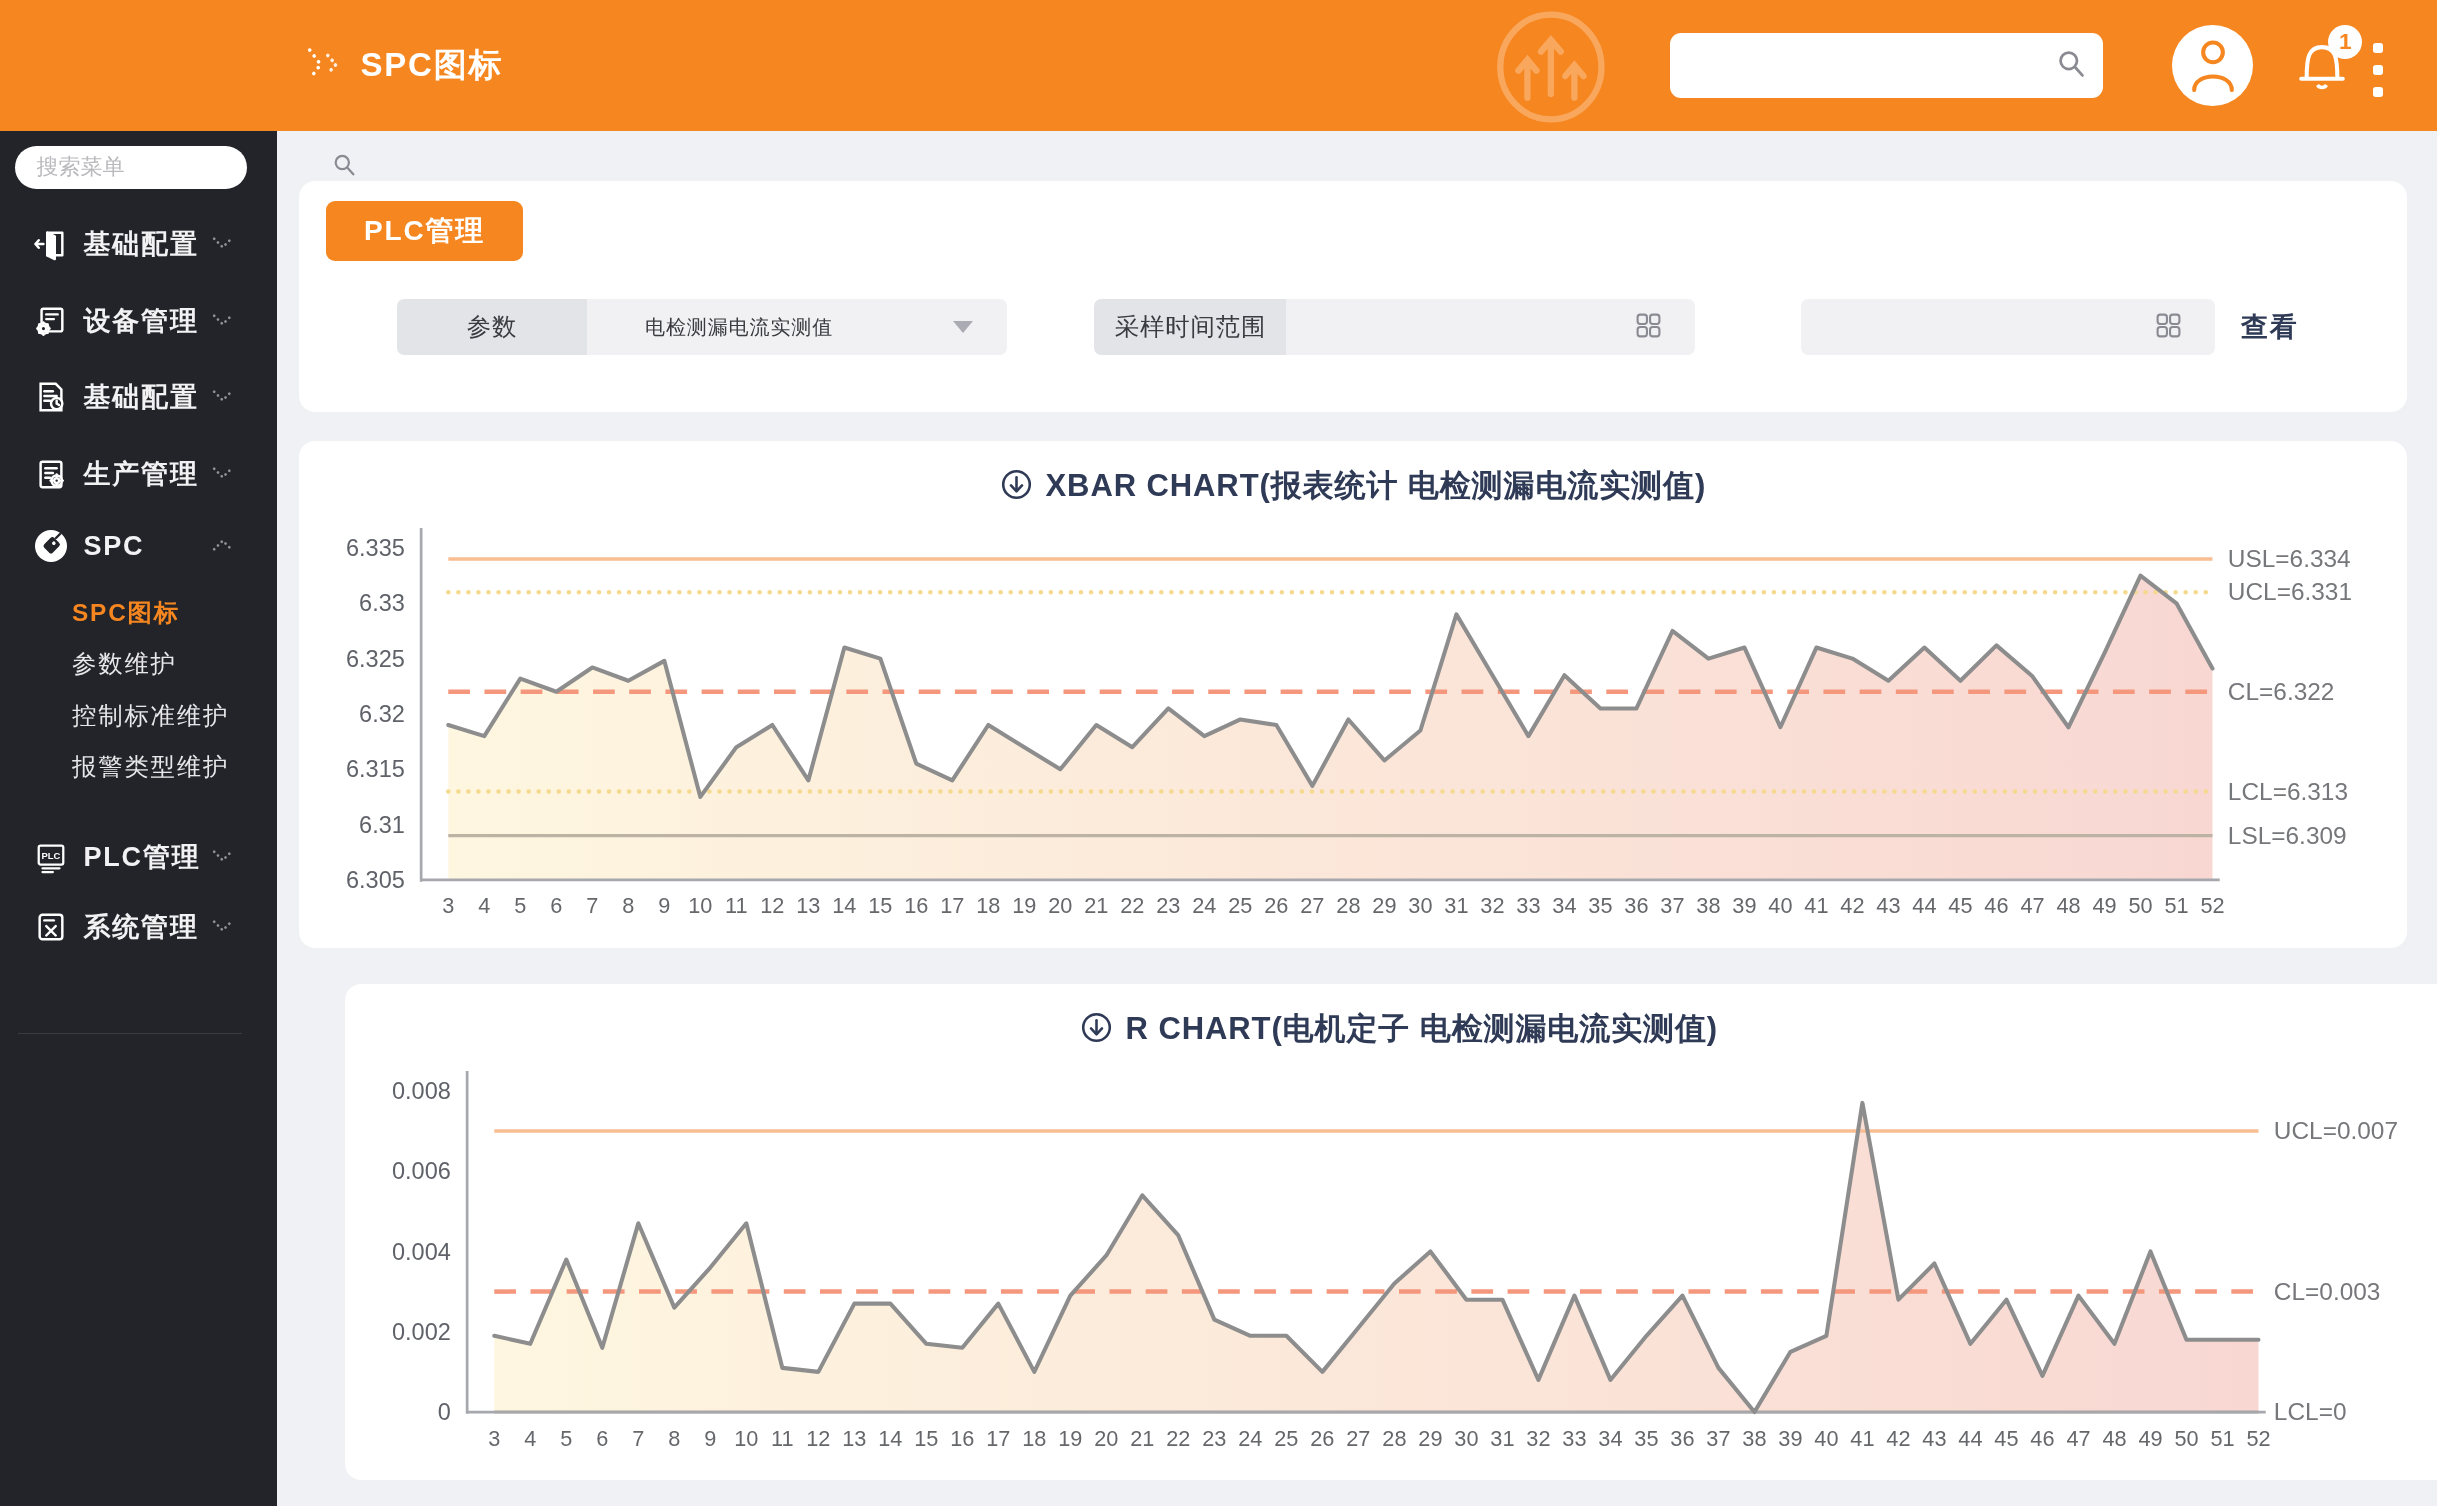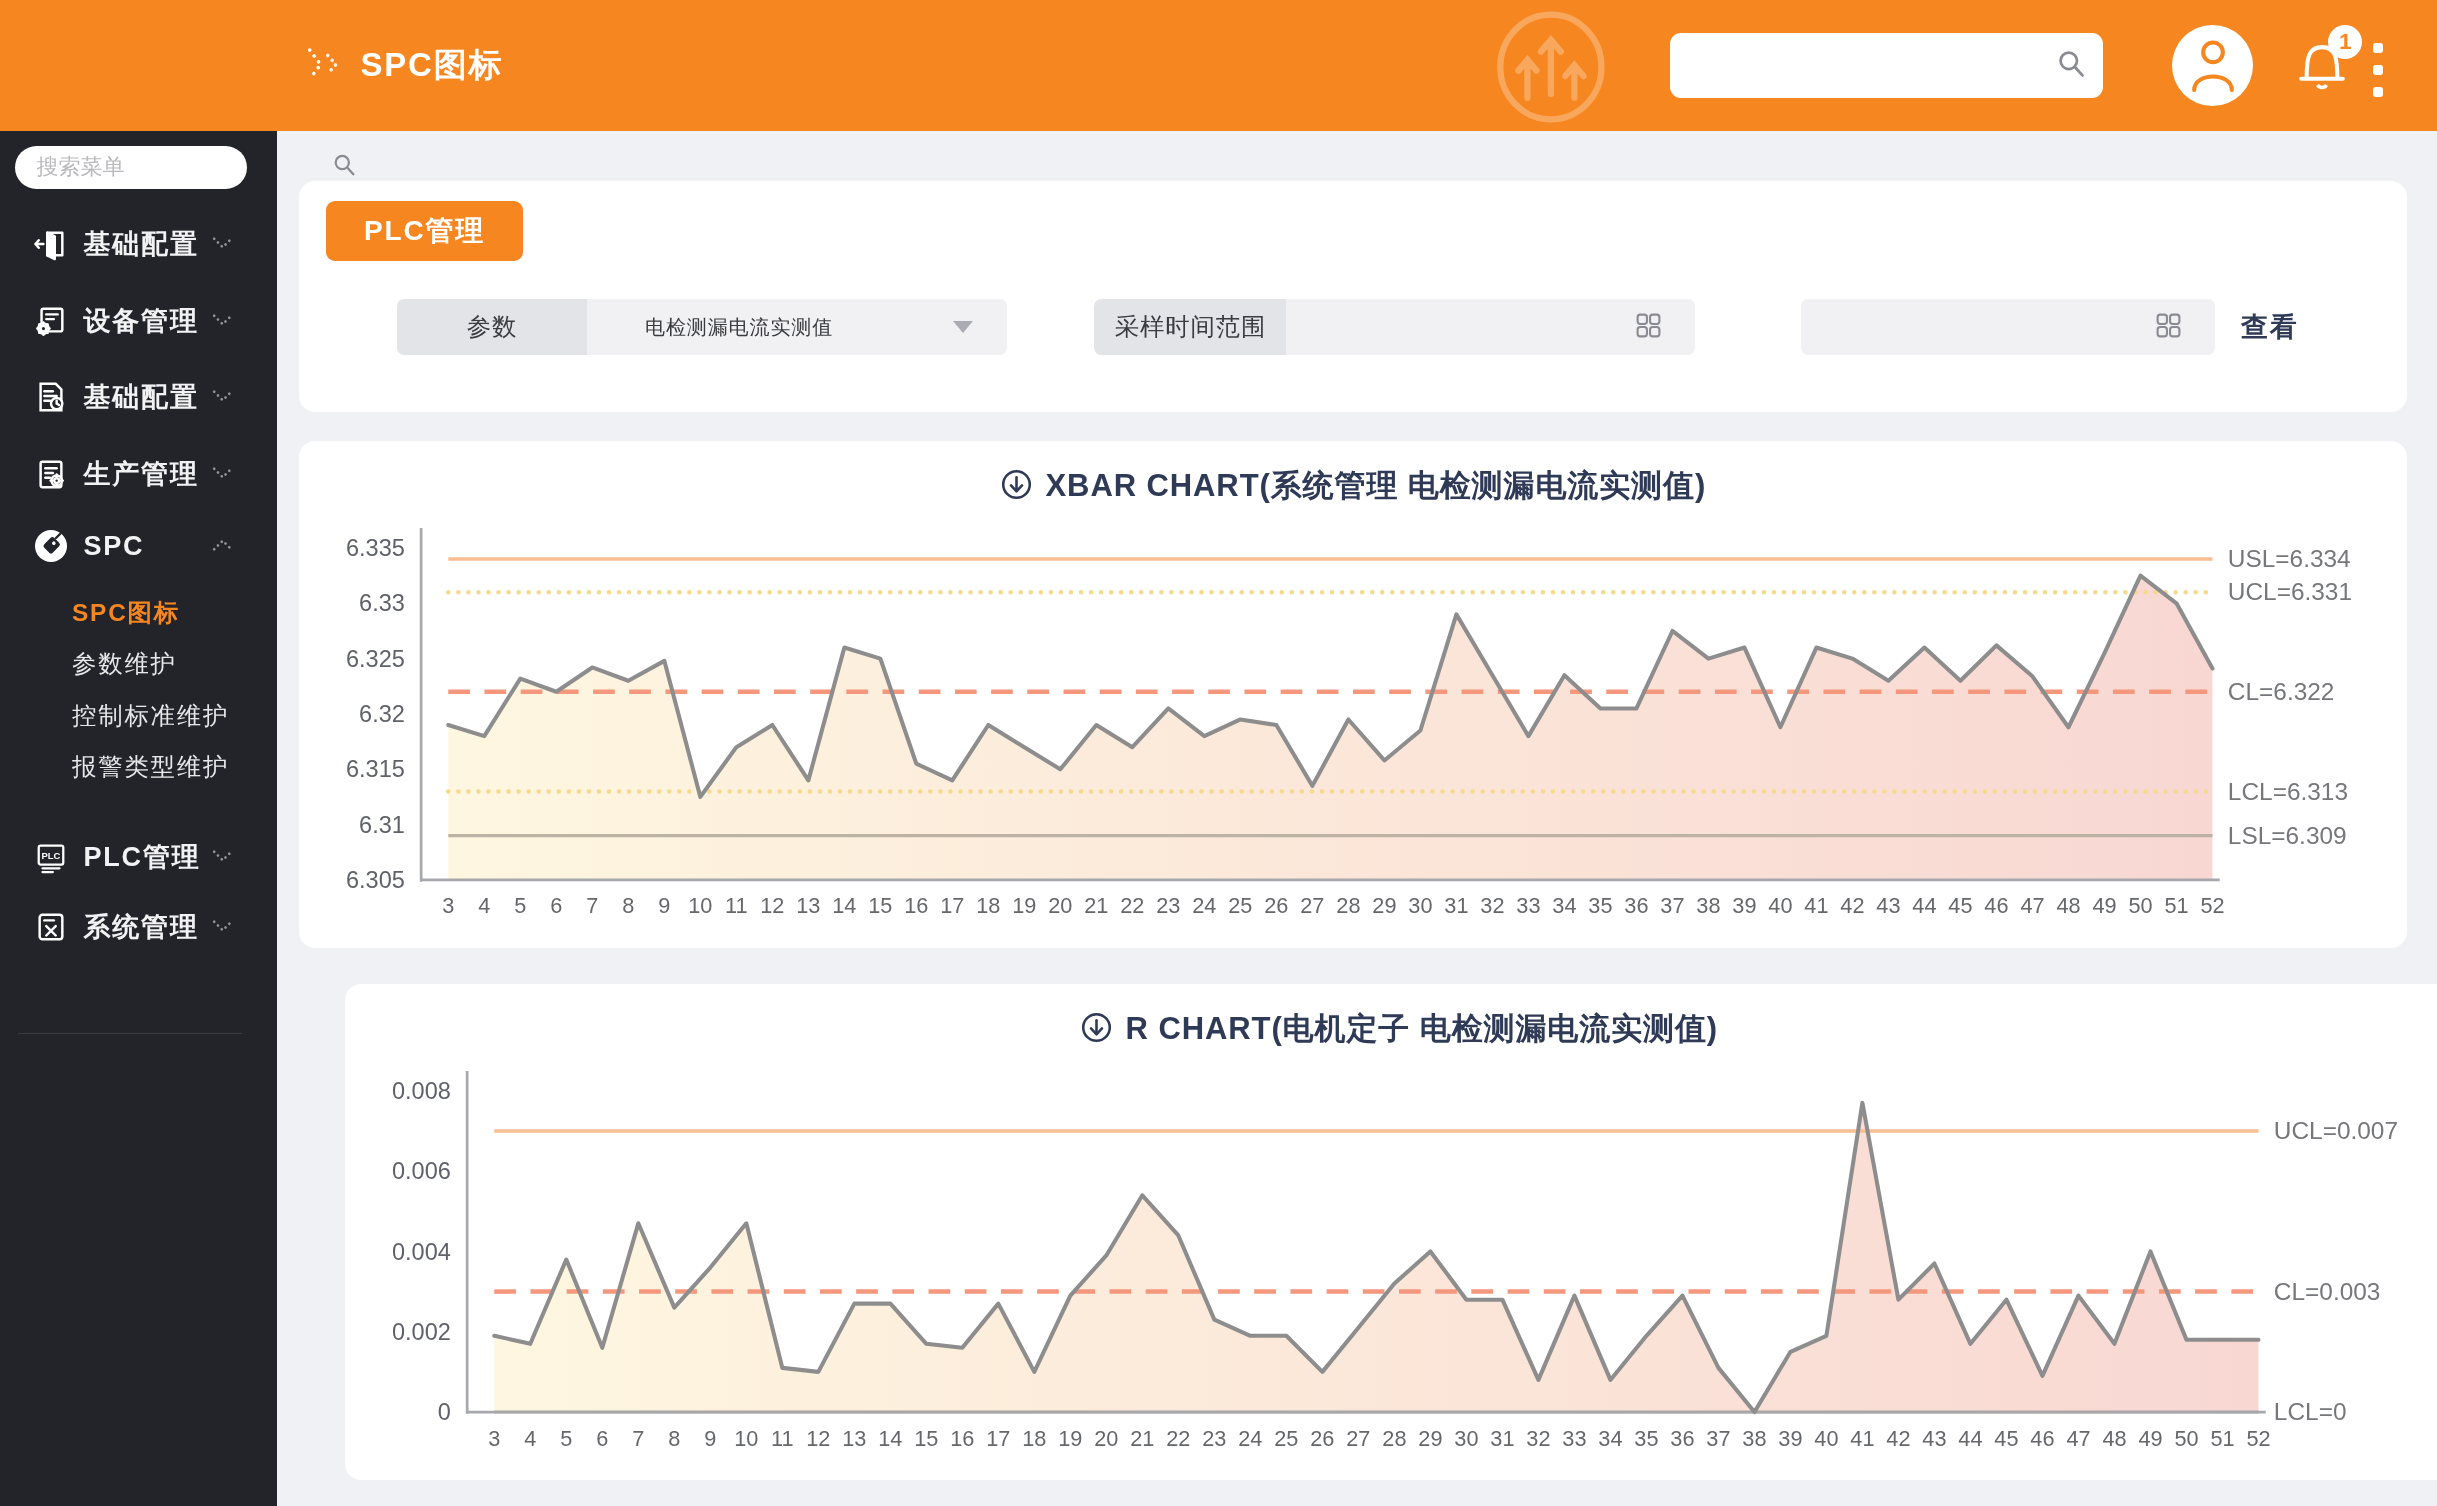--- a/index.html
+++ b/index.html
@@ -304,21 +304,21 @@
 
   <div class="card chart-card1">
     <div class="chart-title-row">
       <span>
         <svg width="33" height="33" viewBox="0 0 36 36">
             <circle cx="18" cy="18" r="14.5" fill="none" stroke="#2F3A56" stroke-width="2.8"></circle>
             <line x1="18" y1="10" x2="18" y2="24" stroke="#2F3A56" stroke-width="2.8" stroke-linecap="round"></line>
             <polyline points="12,19 18,25.5 24,19" fill="none" stroke="#2F3A56" stroke-width="2.8" stroke-linecap="round" stroke-linejoin="round"></polyline>
           </svg>
       </span>
-      <span class="chart-title">XBAR CHART(系统管理 电检测漏电流实测值)</span>
+      <span class="chart-title">XBAR CHART(报表统计 电检测漏电流实测值)</span>
     </div>
     <svg id="chart0" class="chart-svg" width="2108" height="507" viewBox="0 0 2330 560">
         <defs>
           <linearGradient id="chart0-grad" x1="0" y1="0" x2="1" y2="0">
             <stop offset="0%" stop-color="#FEF6DE" stop-opacity="0.95"></stop>
             <stop offset="100%" stop-color="#F8D5D0" stop-opacity="0.95"></stop>
           </linearGradient>
         </defs>
         <path d="M 165 485 L 165.0 313.7 L 204.8 326.0 L 244.6 262.4 L 284.4 277.0 L 324.2 250.1 L 364.0 264.8 L 403.8 242.8 L 443.6 393.2 L 483.4 338.2 L 523.2 313.7 L 563.0 374.9 L 602.8 228.1 L 642.6 240.3 L 682.3 356.5 L 722.1 374.9 L 761.9 313.7 L 801.7 338.2 L 841.5 362.7 L 881.3 313.7 L 921.1 338.2 L 960.9 295.4 L 1000.7 326.0 L 1040.5 307.6 L 1080.3 313.7 L 1120.1 381.0 L 1159.9 307.6 L 1199.7 352.9 L 1239.5 319.8 L 1279.3 191.4 L 1319.1 258.7 L 1358.9 326.0 L 1398.7 258.7 L 1438.5 295.4 L 1478.3 295.4 L 1518.1 209.8 L 1557.9 240.3 L 1597.7 228.1 L 1637.4 316.2 L 1677.2 228.1 L 1717.0 240.3 L 1756.8 264.8 L 1796.6 228.1 L 1836.4 264.8 L 1876.2 225.7 L 1916.0 259.9 L 1955.8 316.2 L 1995.6 234.2 L 2035.4 148.6 L 2075.2 179.2 L 2115.0 251.3 L 2115 485 Z" fill="url(#chart0-grad)"></path>
         <line x1="165" x2="2115" y1="130.23333333333733" y2="130.23333333333733" stroke="#F9BE92" stroke-width="4"></line>

